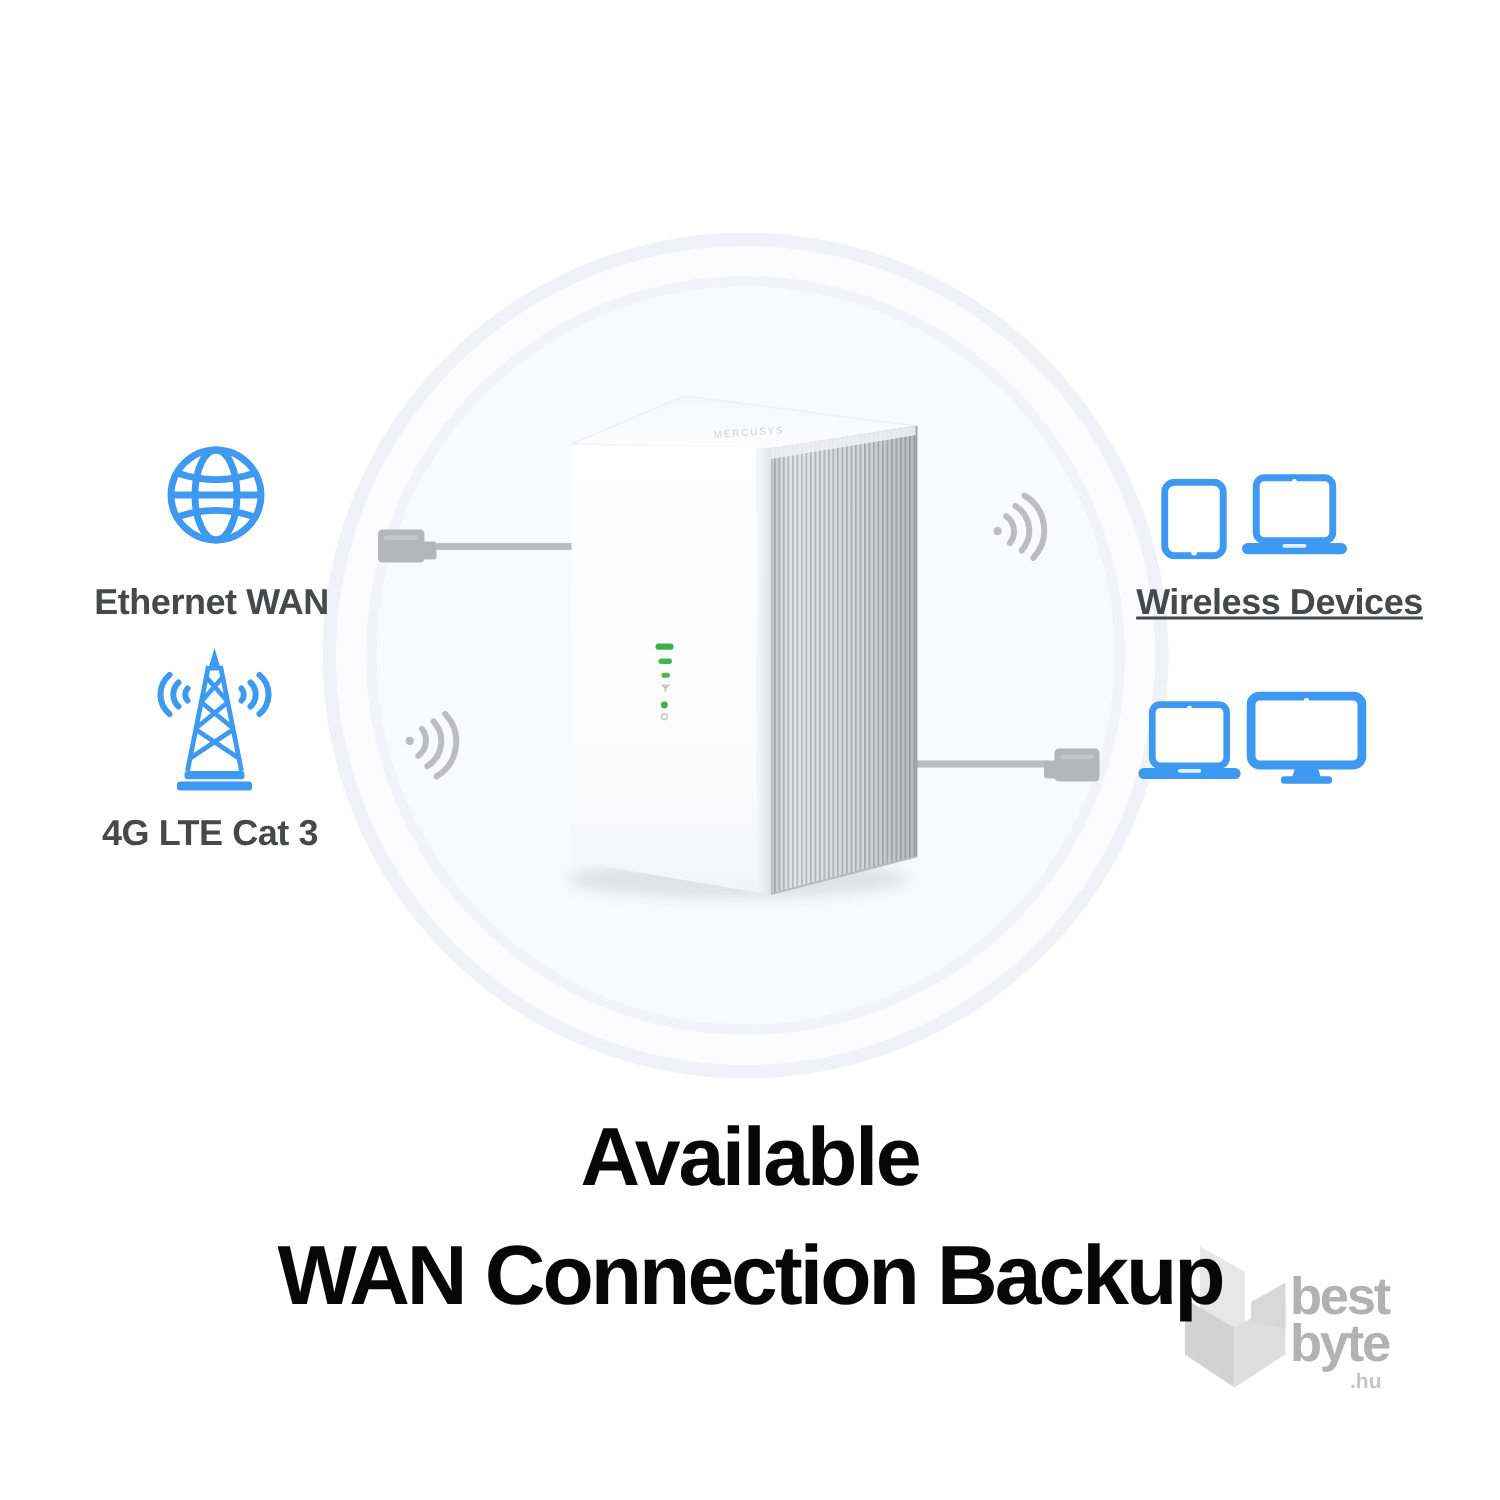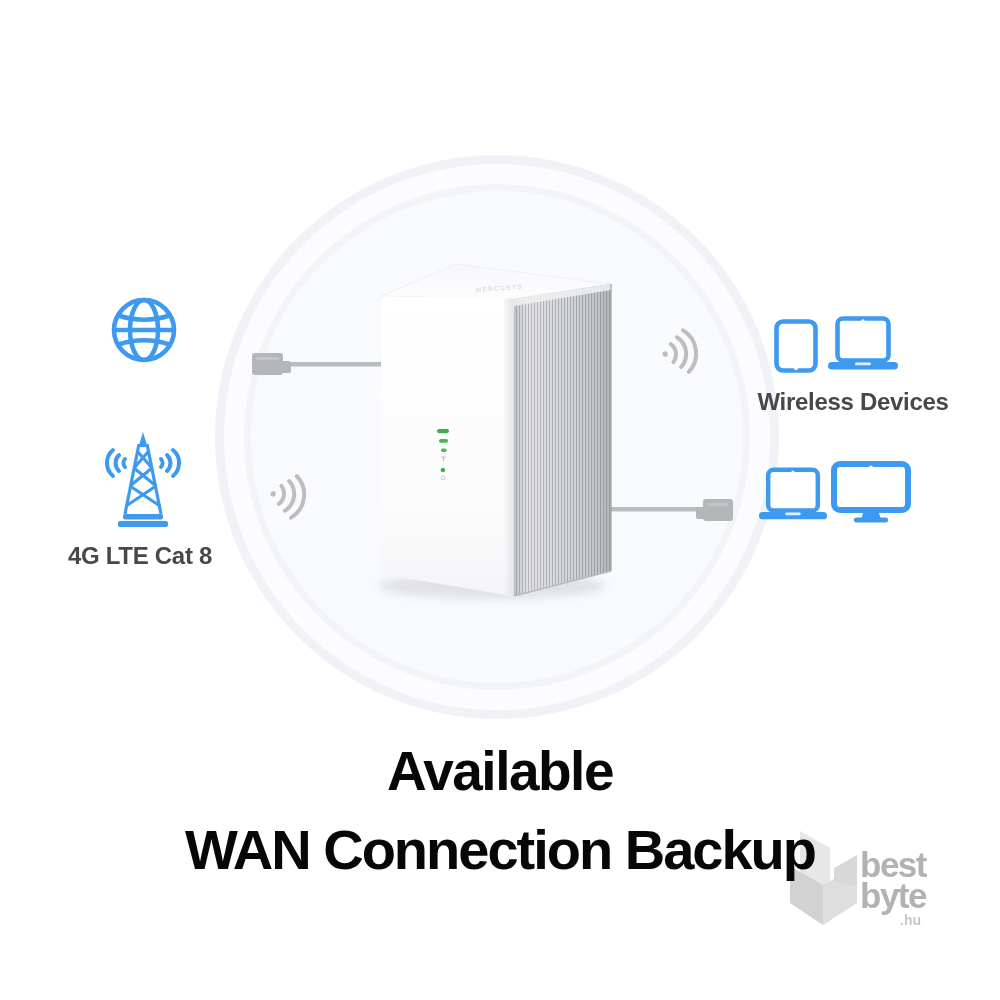--- a/index.html
+++ b/index.html
@@ -137,20 +137,21 @@
 
   <svg class="abs" style="left:108px;top:294px;" width="72" height="72" viewBox="0 0 72 72">
     <g stroke="#3E9AF0" stroke-width="4.6" fill="none" stroke-linecap="round">
       <circle cx="36" cy="36" r="30"></circle>
       <ellipse cx="36" cy="36" rx="14" ry="30"></ellipse>
       <line x1="6.5" y1="36" x2="65.5" y2="36"></line>
       <path d="M10.5,21.5 Q36,30 61.5,21.5"></path>
       <path d="M10.5,50.5 Q36,42 61.5,50.5"></path>
     </g>
   </svg>
+  <div class="abs side-label" style="left:11px;top:388px;">Ethernet WAN</div>
 
   <svg class="abs" style="left:99px;top:430px;" width="88" height="100" viewBox="0 0 88 100">
     <g stroke="#3E9AF0" stroke-width="3.2" fill="none">
       <path d="M40,14 L26,84"></path>
       <path d="M48,14 L62,84"></path>
       <path d="M39,22 L53,38"></path>
         <path d="M49,22 L35,38"></path>
       <path d="M35,38 L57,56"></path>
         <path d="M53,38 L31,56"></path>
       <path d="M31,56 L61,76"></path>
@@ -161,33 +162,33 @@
     <rect x="19" y="91" width="50" height="6" rx="2" fill="#3E9AF0"></rect>
     <g stroke="#3E9AF0" stroke-width="4" stroke-linecap="round" fill="none">
       <path d="M14,20 A17,17 0 0 0 14,46"></path>
       <path d="M20,25 A11,11 0 0 0 20,41"></path>
       <path d="M26,29 A6,6 0 0 0 26,37"></path>
       <path d="M74,20 A17,17 0 0 1 74,46"></path>
       <path d="M68,25 A11,11 0 0 1 68,41"></path>
       <path d="M62,29 A6,6 0 0 1 62,37"></path>
     </g>
   </svg>
-  <div class="abs side-label" style="left:10px;top:542px;">4G LTE Cat 8</div>
+  <div class="abs side-label" style="left:10px;top:542px;">4G LTE Cat 3</div>
 
   <svg class="abs" style="left:774px;top:319px;" width="44" height="54" viewBox="0 0 44 54">
     <rect x="2.5" y="2.5" width="39" height="49" rx="6.5" fill="#ffffff" stroke="#3E9AF0" stroke-width="4.6"></rect>
     <circle cx="22" cy="49.3" r="1.9" fill="#ffffff"></circle>
   </svg>
   <svg class="abs" style="left:826px;top:316px;" width="74" height="56" viewBox="0 0 74 56">
     <rect x="11.5" y="2.5" width="51" height="42" rx="5.5" fill="#ffffff" stroke="#3E9AF0" stroke-width="4.6"></rect>
     <circle cx="37" cy="4.9" r="1.6" fill="#ffffff"></circle>
     <rect x="2" y="46" width="70" height="7.5" rx="3.7" fill="#3E9AF0"></rect>
     <rect x="29" y="46.6" width="16" height="2.6" rx="1.3" fill="#ffffff" opacity="0.85"></rect>
   </svg>
-  <div class="abs side-label" style="left:723px;top:388px;">Wireless Devices</div>
+  <div class="abs side-label" style="left:723px;top:388px;text-decoration:underline;">Wireless Devices</div>
 
   <svg class="abs" style="left:757px;top:467px;" width="72" height="55" viewBox="0 0 74 56">
     <rect x="11.5" y="2.5" width="51" height="42" rx="5.5" fill="#ffffff" stroke="#3E9AF0" stroke-width="4.6"></rect>
     <circle cx="37" cy="4.9" r="1.6" fill="#ffffff"></circle>
     <rect x="2" y="46" width="70" height="7.5" rx="3.7" fill="#3E9AF0"></rect>
     <rect x="29" y="46.6" width="16" height="2.6" rx="1.3" fill="#ffffff" opacity="0.85"></rect>
   </svg>
   <svg class="abs" style="left:831px;top:461px;" width="80" height="62" viewBox="0 0 80 62">
     <rect x="3" y="3" width="74" height="46" rx="6" fill="#ffffff" stroke="#3E9AF0" stroke-width="6"></rect>
     <circle cx="40" cy="6.2" r="1.8" fill="#ffffff"></circle>

